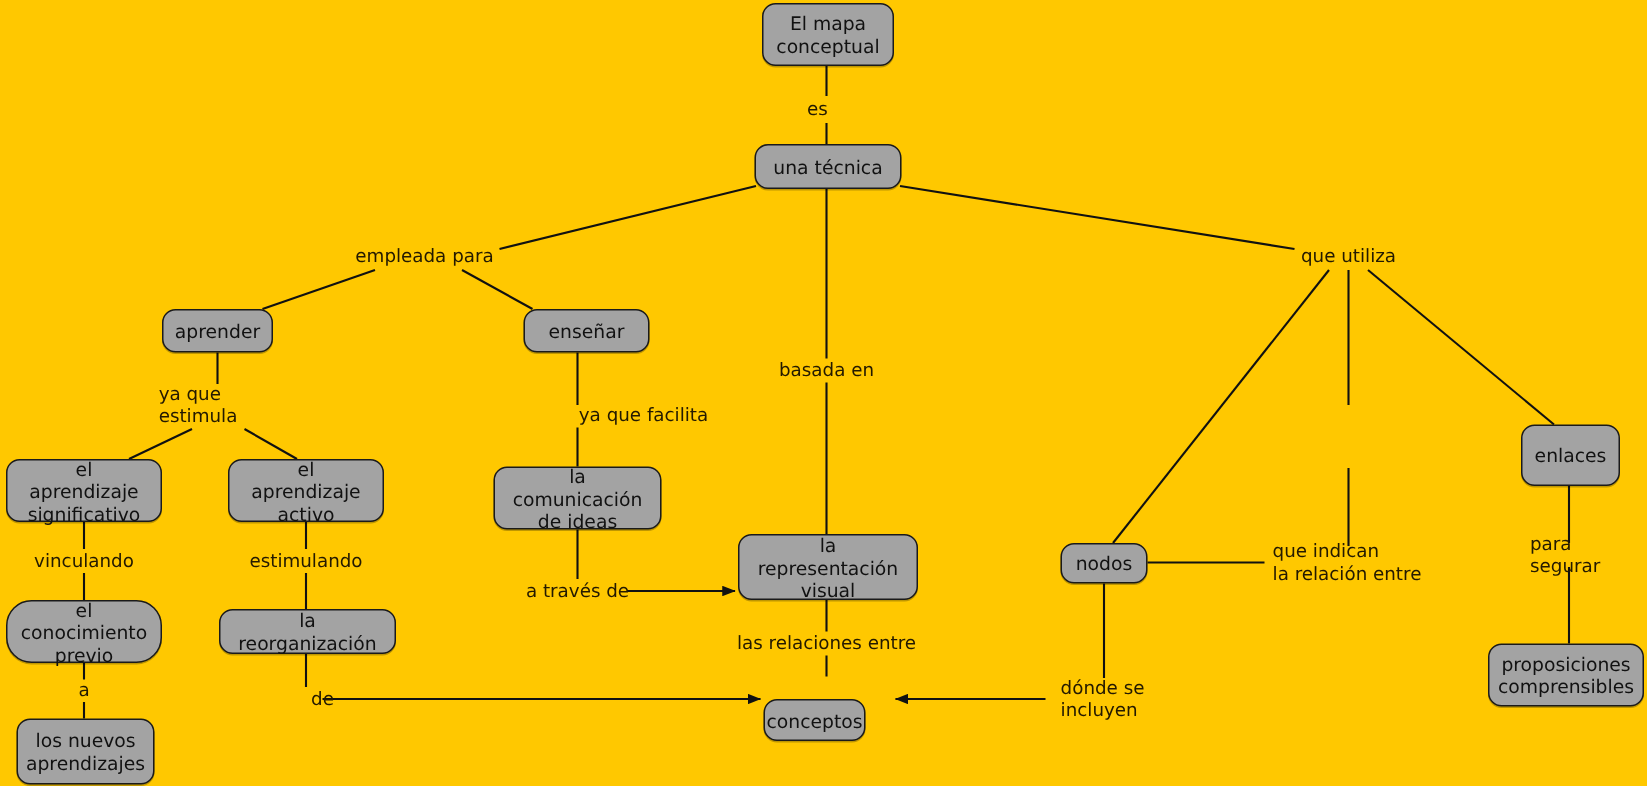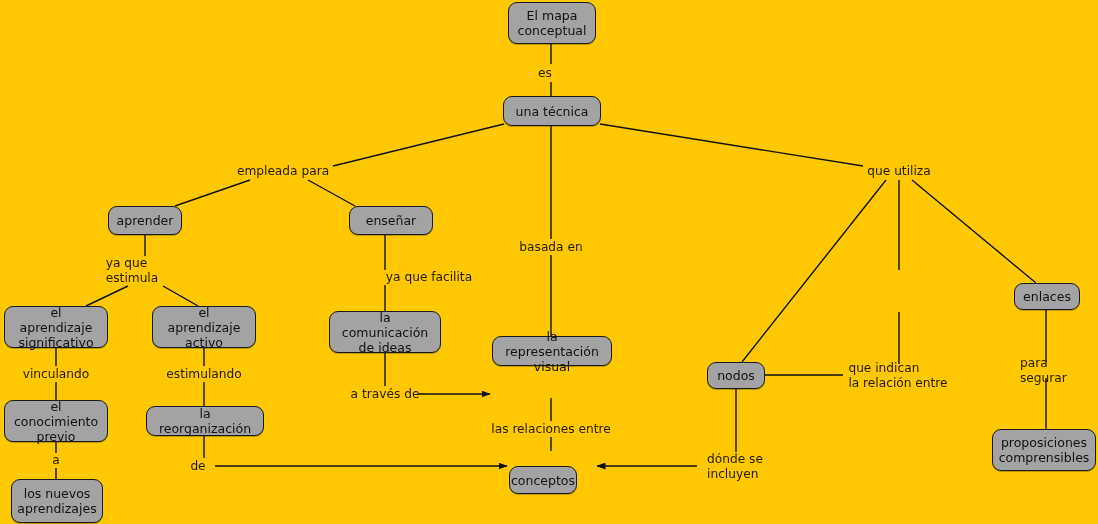--- a/index.html
+++ b/index.html
@@ -101,44 +101,44 @@
 <div class="linklabel" style="left: 545px; top: 73px;">es</div>
     <div class="linklabel" style="left: 283px; top: 171px;">empleada para</div>
     <div class="linklabel" style="left: 551px; top: 247px;">basada en</div>
     <div class="linklabel" style="left: 899px; top: 171px;">que utiliza</div>
     <div class="linklabel" style="left: 132px; top: 270px;">ya que
 estimula</div>
     <div class="linklabel" style="left: 385px; top: 277px; margin-left: 44px;">ya que facilita</div>
     <div class="linklabel" style="left: 56px; top: 374px;">vinculando</div>
     <div class="linklabel" style="left: 204px; top: 374px;">estimulando</div>
     <div class="linklabel" style="left: 56px; top: 460px;">a</div>
-    <div class="linklabel" style="left: 198px; top: 466px;">de</div>
+    <div class="linklabel" style="left: 215px; top: 466px;">de</div>
     <div class="linklabel" style="left: 385px; top: 394px;">a través de</div>
     <div class="linklabel" style="left: 551px; top: 429px;">las relaciones entre</div>
     <div class="linklabel" style="left: 898px; top: 375px;">que  indican
 la relación entre</div>
     <div class="linklabel" style="left: 735px; top: 466px;">dónde se
 incluyen</div>
     <div class="linklabel" style="left: 1046px; top: 370px;">para segurar</div>
     <div class="node" style="left: 508px; top: 2px; width: 88px; height: 42px;">El mapa
 conceptual</div>
     <div class="node" style="left: 503px; top: 96px; width: 98px; height: 30px;">una técnica</div>
     <div class="node" style="left: 108px; top: 206px; width: 74px; height: 29px;">aprender</div>
     <div class="node" style="left: 349px; top: 206px; width: 84px; height: 29px;">enseñar</div>
     <div class="node" style="left: 4px; top: 306px; width: 104px; height: 42px;">el aprendizaje
 significativo</div>
     <div class="node" style="left: 152px; top: 306px; width: 104px; height: 42px;">el aprendizaje
 activo</div>
     <div class="node" style="left: 329px; top: 311px; width: 112px; height: 42px;">la comunicación
 de ideas</div>
-    <div class="node" style="left: 4px; top: 400px; width: 104px; height: 42px;">el conocimiento
+    <div class="node" style="left: 4px; top: 400px; width: 104px; height: 42px; border-radius: 17px;">el conocimiento
 previo</div>
     <div class="node" style="left: 146px; top: 406px; width: 118px; height: 30px;">la reorganización</div>
     <div class="node" style="left: 11px; top: 479px; width: 92px; height: 44px;">los nuevos
 aprendizajes</div>
-    <div class="node" style="left: 492px; top: 336px; width: 120px; height: 30px;">la representación
+    <div class="node" style="left: 492px; top: 356px; width: 120px; height: 44px;">la representación
 visual</div>
     <div class="node" style="left: 509px; top: 451px; width: 68px; height: 28px; margin-top: 15px;">conceptos</div>
     <div class="node" style="left: 707px; top: 362px; width: 58px; height: 27px;">nodos</div>
-    <div class="node" style="left: 1014px; top: 283px; width: 66px; height: 27px;">enlaces</div>
+    <div class="node" style="left: 1014px; top: 283px; width: 66px; height: 41px;">enlaces</div>
     <div class="node" style="left: 992px; top: 429px; width: 104px; height: 42px;">proposiciones
 comprensibles</div>
   </div>
 
 </body></html>

